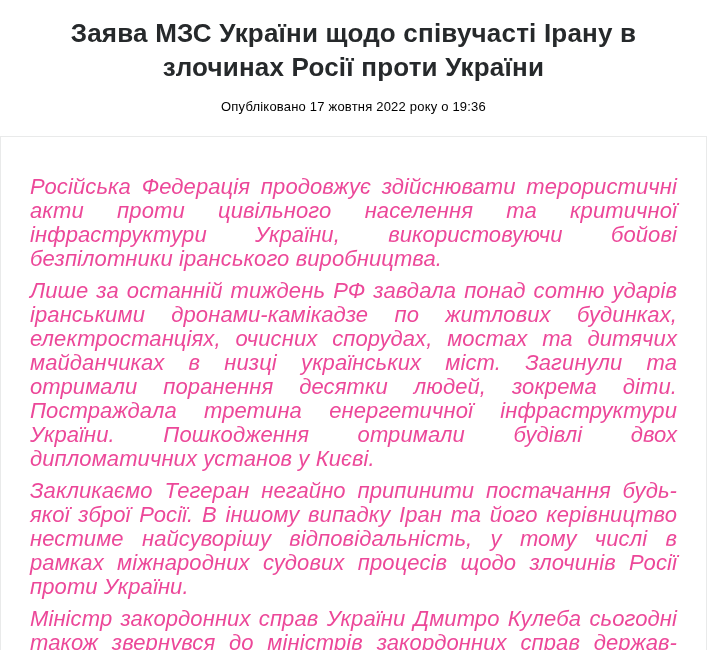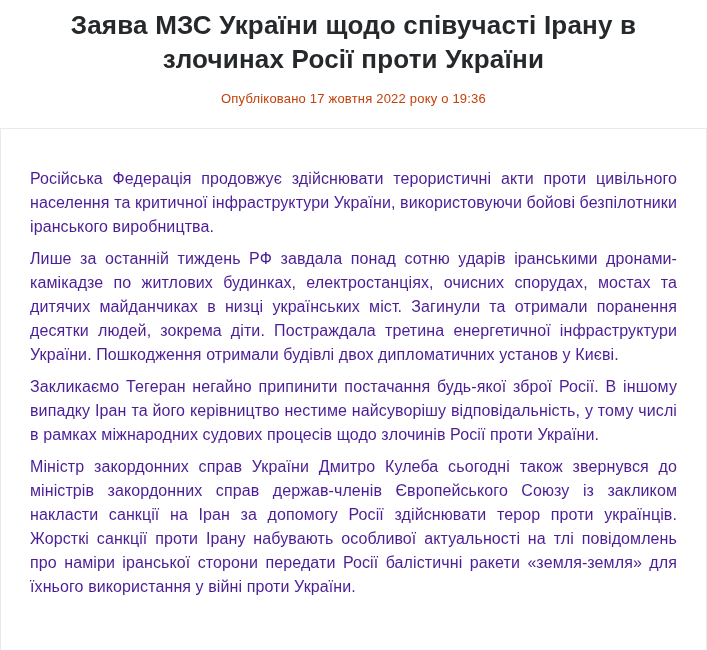--- a/index.html
+++ b/index.html
@@ -11,57 +11,58 @@
     overflow: hidden;
     font-family: "Liberation Sans", "DejaVu Sans", sans-serif;
   }
   .page {
     width: 707px;
     height: 650px;
     background: #ffffff;
     box-sizing: border-box;
   }
   .article-header {
-    padding-top: 8px;
+    padding-top: 16px;
     text-align: center;
   }
   .page-title {
     margin: 0 auto;
     max-width: 655px;
     font-size: 26px;
     line-height: 34px;
     font-weight: bold;
     color: #26292b;
     letter-spacing: 0.2px;
     text-align: center;
   }
   .published-date {
     margin-top: 15px;
     font-size: 13px;
     line-height: 15px;
-    color: #c2410c;
+    color: #000000;
     letter-spacing: 0.2px;
     text-align: center;
   }
   .article-body {
     margin-top: 22px;
     border: 1px solid #e9eaea;
     border-bottom: none;
     box-sizing: border-box;
     width: 707px;
     min-height: 543px;
     padding: 38px 29px 24px 29px;
   }
   .article-body p {
     margin: 0 0 8px 0;
-    font-size: 16px;
+    font-size: 22px;
     line-height: 24px;
-    color: #4c1d95;
+    color: #ec4899;
     text-align: justify;
     letter-spacing: 0.1px;
+    font-style: italic;
   }
   .article-body p:last-child {
     margin-bottom: 0;
   }
 </style>
 </head>
 <body>
 
 <div class="page">
 

